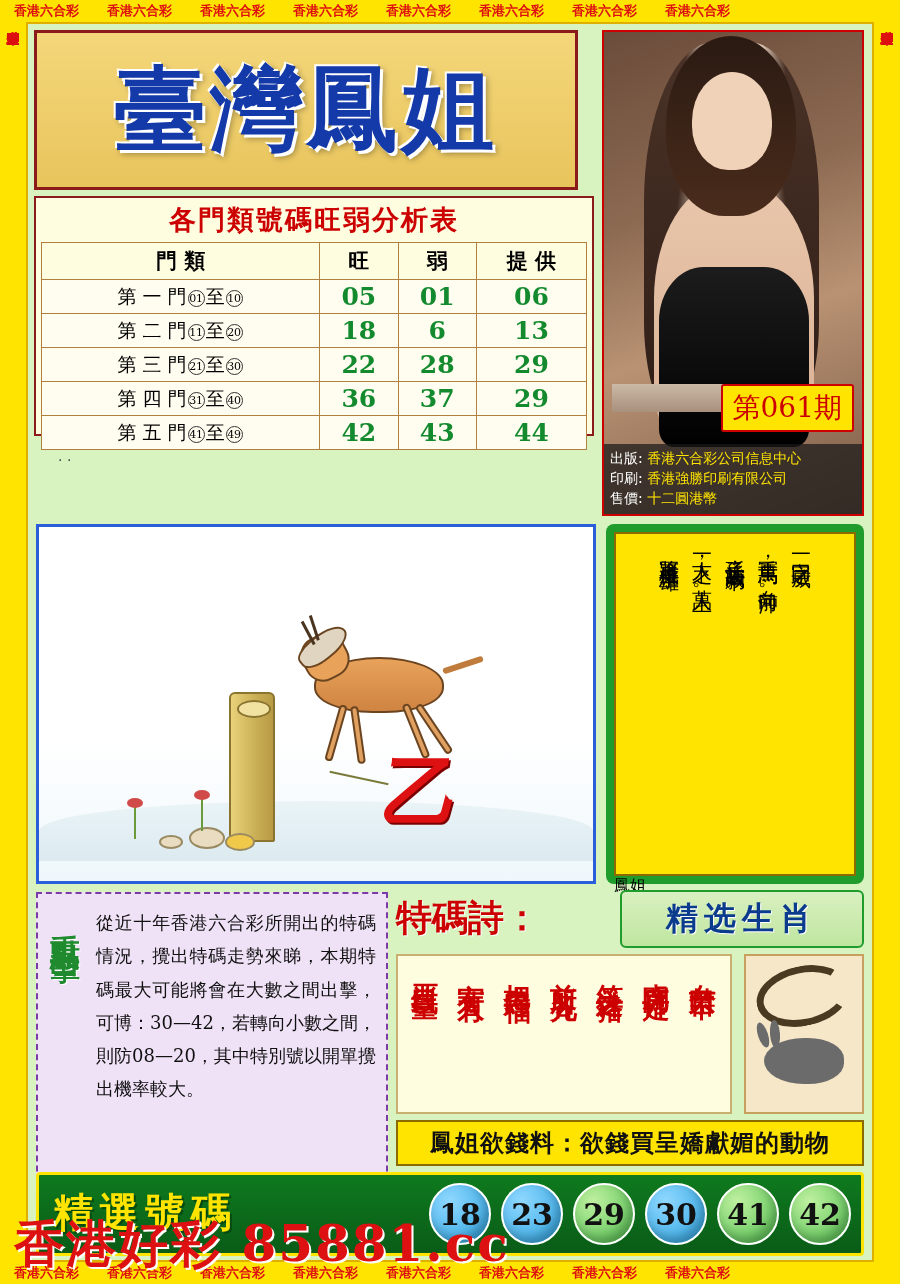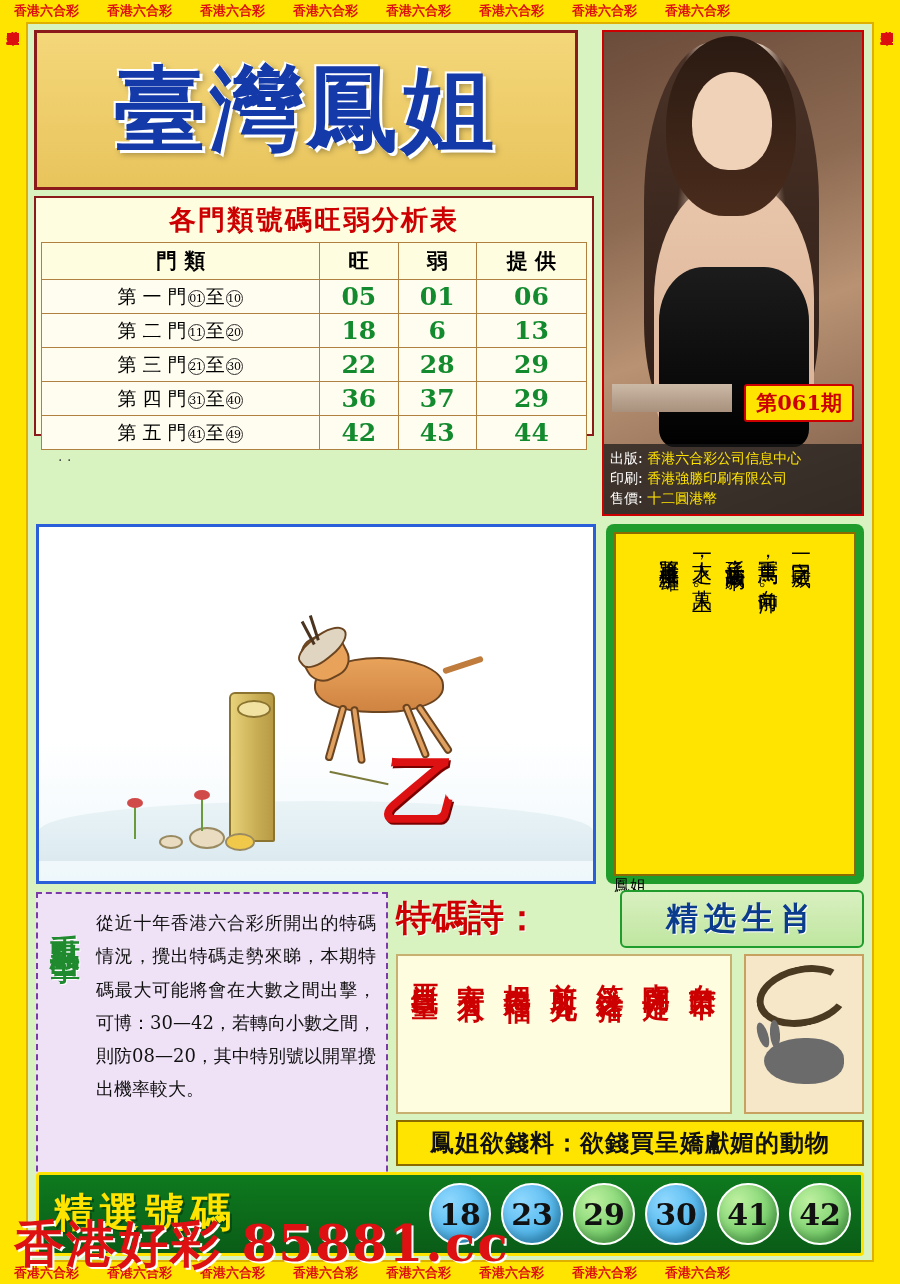--- a/index.html
+++ b/index.html
@@ -131,21 +131,21 @@
     border-radius:45% 45% 20% 20%;
   }
   .photo .dress {
     position:absolute; left:55px; top:235px; width:150px; height:180px;
     background:linear-gradient(#1c1c1c,#000);
     border-radius:30% 30% 10% 10%;
   }
   .issue-badge {
     position:absolute; right:8px; top:352px;
     background:#ffe400; border:2px solid #c00;
-    color:#c00; font-weight:bold; font-size:21px;
+    color:#c00; font-weight:normal; font-size:28px;
     font-family:"DejaVu Serif", serif;
     padding:3px 10px; border-radius:3px;
   }
   .censor {
     position:absolute; left:8px; top:352px; width:120px; height:28px;
     background:linear-gradient(#cbb9a6,#a8907c);
   }
   .imprint {
     position:absolute; left:0; bottom:0; width:100%;
     background:rgba(25,25,25,.72);

